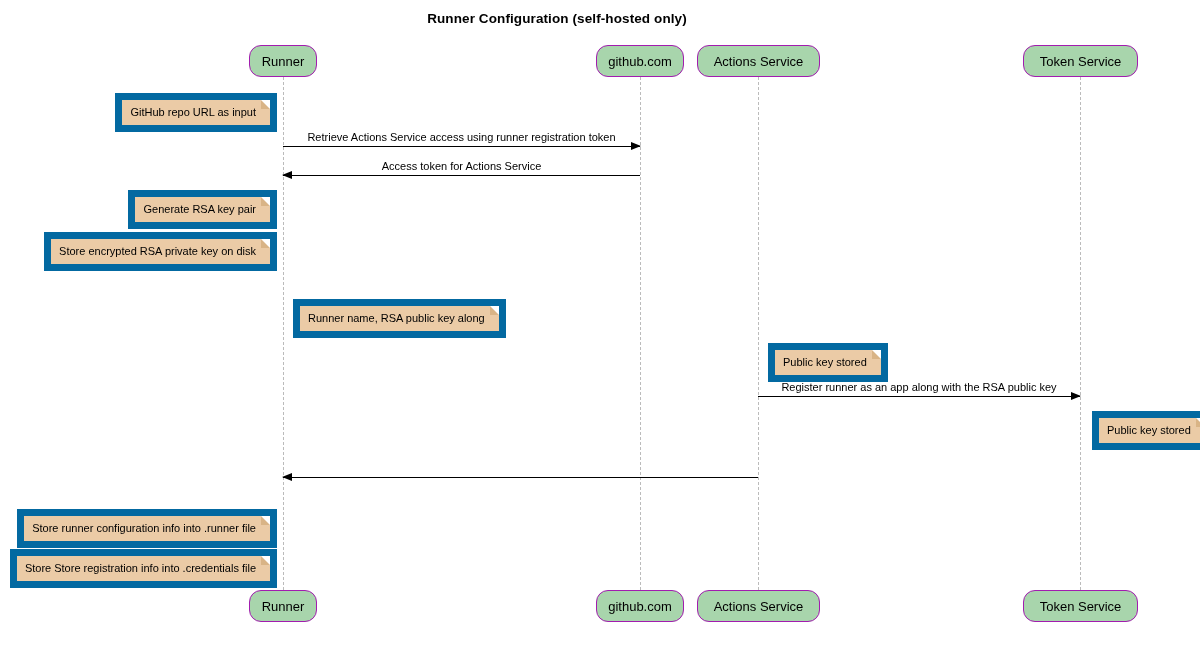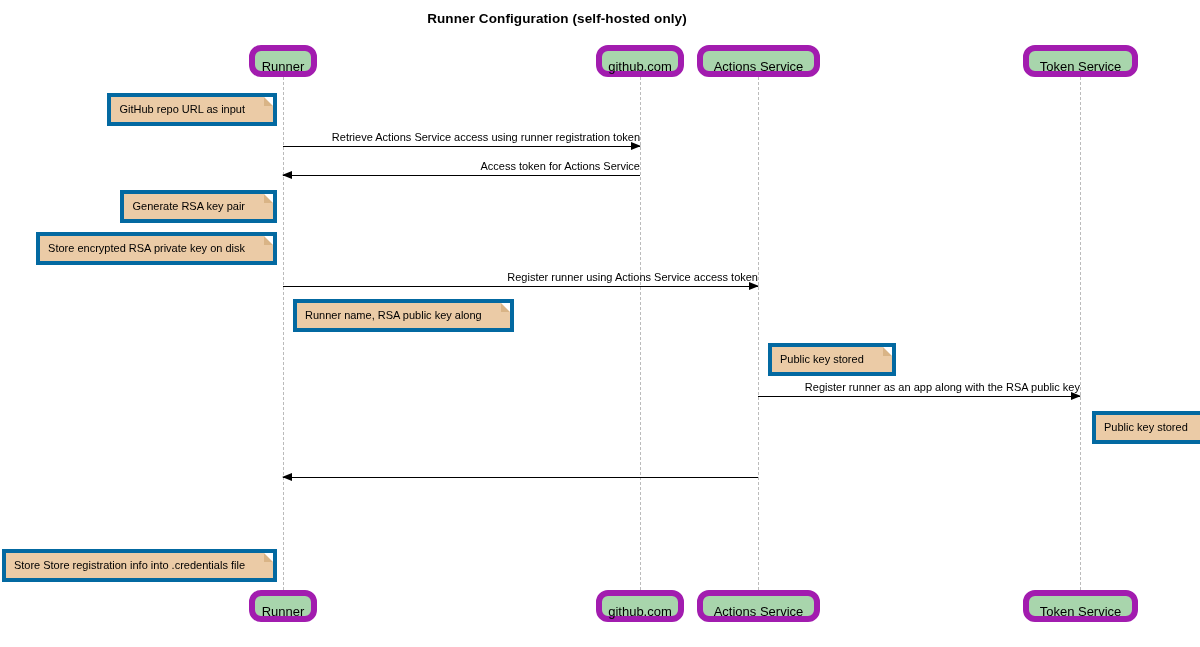--- a/index.html
+++ b/index.html
@@ -34,46 +34,46 @@
     width: 0;
     border-left: 1px dashed #bbbbbb;
   }
   .participant {
     position: absolute;
     height: 32px;
     line-height: 32px;
     text-align: center;
     font-size: 13px;
     background: #a8d5ac;
-    border: 6px solid #a21caf;
+    border: 1px solid #a21caf;
     border-radius: 12px;
     box-sizing: border-box;
   }
   .note {
     position: absolute;
     background: #ebcba6;
-    border: 4px solid #0369a1;
+    border: 7px solid #0369a1;
     font-size: 11px;
     line-height: 15px;
-    padding: 5px 28px 5px 8px;
+    padding: 5px 14px 5px 8px;
     white-space: nowrap;
     box-sizing: border-box;
   }
   .note .fold {
     position: absolute;
     top: 0;
     right: 0;
     width: 0;
     height: 0;
     border-top: 9px solid #ffffff;
     border-left: 9px solid #d9b486;
   }
   .message {
     position: absolute;
-    text-align: right;
+    text-align: center;
     font-size: 11px;
   }
   .message .msg-label {
     display: block;
     margin-bottom: 2px;
     line-height: 13px;
     white-space: nowrap;
   }
   .message .msg-line {
     position: relative;
@@ -126,26 +126,20 @@
       </div>
   </div>
 
   <div class="message dir-left" style="left:283px;top:160px;width:357px">
     <span class="msg-label">Access token for Actions Service</span>
     <div class="msg-line">
         <span class="arrow-head"></span>
       </div>
   </div>
 
-  <div class="message dir-right" style="left:283px;top:271px;width:475px">
-    <span class="msg-label">Register runner using Actions Service access token</span>
-    <div class="msg-line">
-        <span class="arrow-head"></span>
-      </div>
-  </div>
 
   <div class="message dir-right" style="left:758px;top:381px;width:322px">
     <span class="msg-label">Register runner as an app along with the RSA public key</span>
     <div class="msg-line">
         <span class="arrow-head"></span>
       </div>
   </div>
 
 
   <div class="message dir-left" style="left:283px;top:477px;width:475px">
@@ -165,17 +159,20 @@
   </div>
   <div class="note" style="left:293px;top:299px">
     <span>Runner name, RSA public key along</span><span class="fold"></span>
   </div>
   <div class="note" style="left:768px;top:343px">
     <span>Public key stored</span><span class="fold"></span>
   </div>
   <div class="note" style="left:1092px;top:411px">
     <span>Public key stored</span><span class="fold"></span>
   </div>
+  <div class="note" style="right:923px;top:509px">
+    <span>Store runner configuration info into .runner file</span><span class="fold"></span>
+  </div>
   <div class="note" style="right:923px;top:549px">
     <span>Store Store registration info into .credentials file</span><span class="fold"></span>
   </div>
 
 </div>
 
 </body></html>

